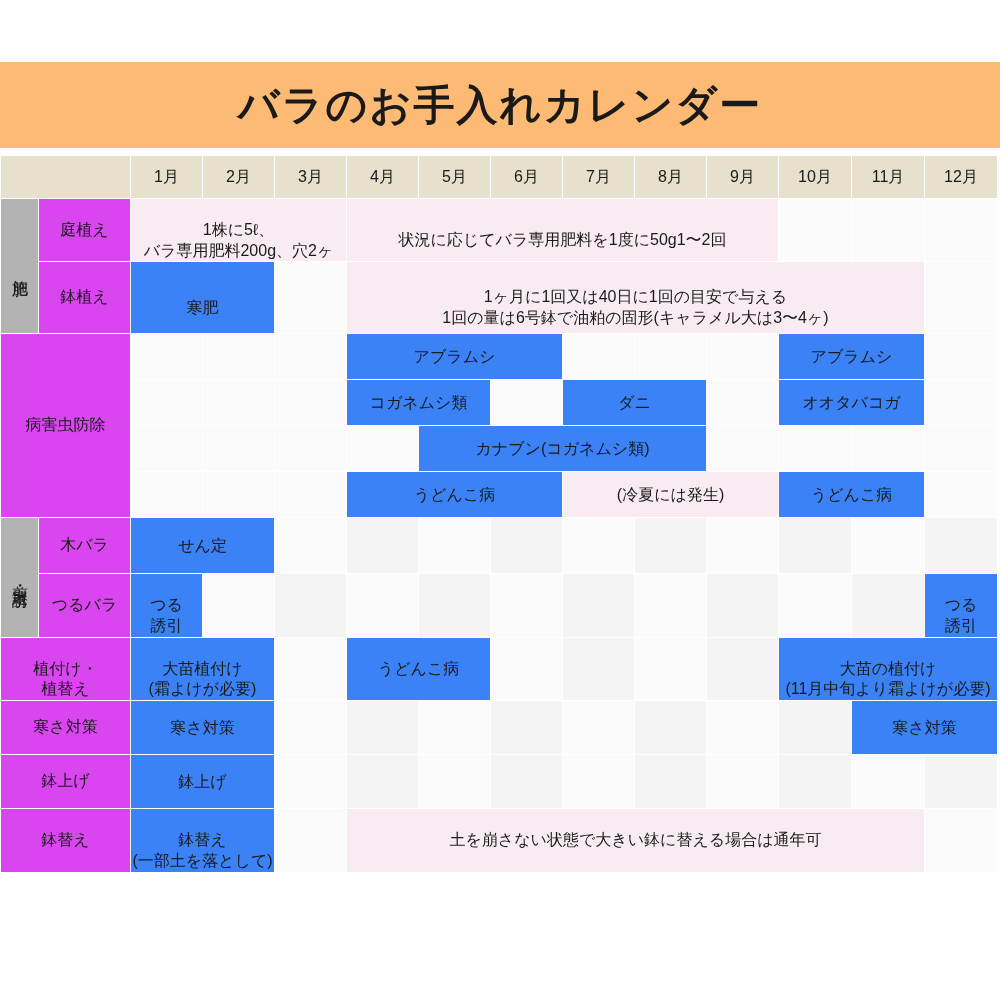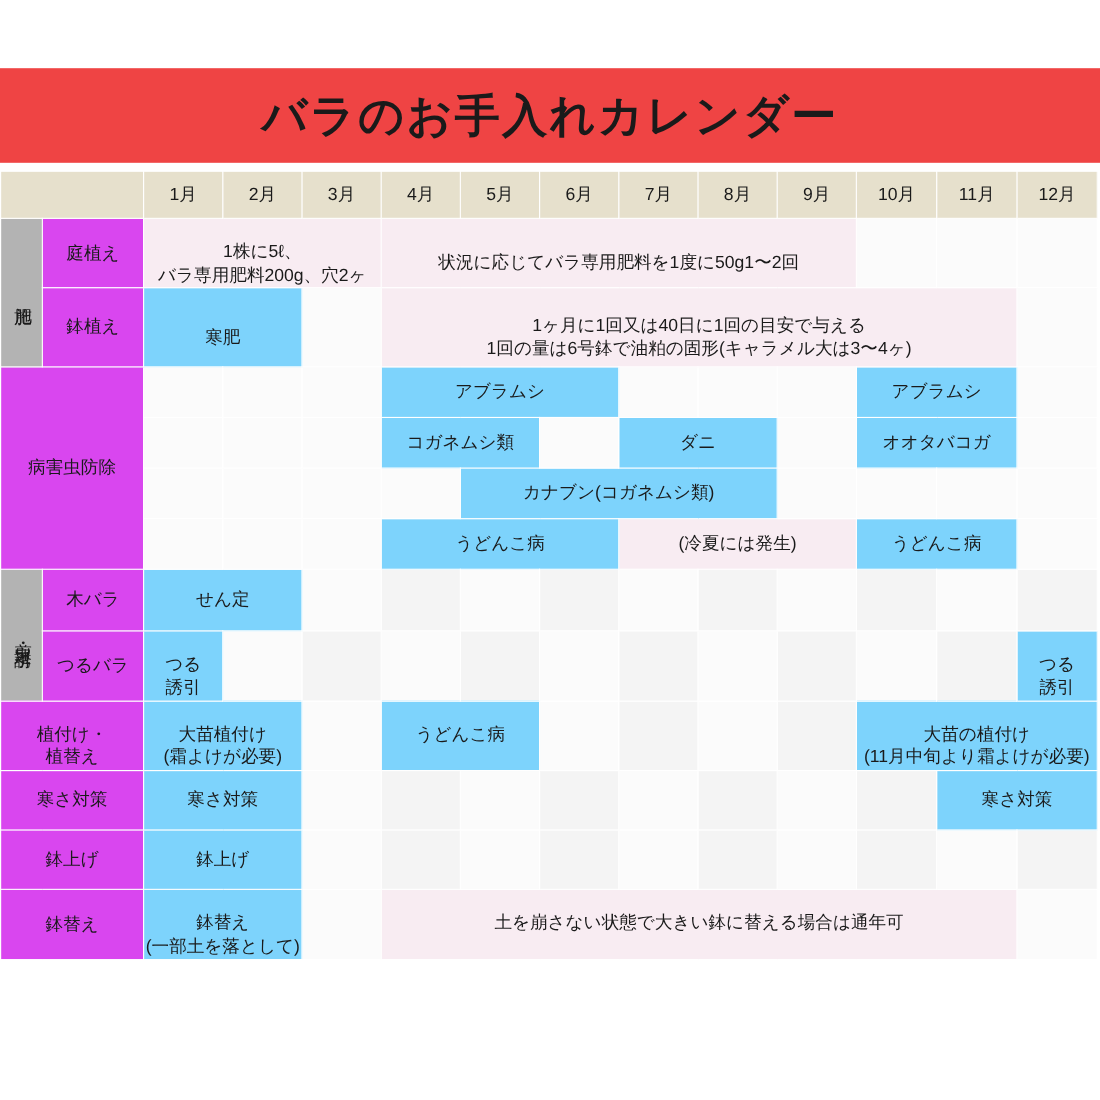--- a/index.html
+++ b/index.html
@@ -17,21 +17,21 @@
     background: #ffffff;
     overflow: hidden;
   }
   
   .title-band {
     position: absolute;
     left: 0;
     top: 62px;
     width: 1000px;
     height: 86px;
-    background: #ef4444;
+    background: #fdba74;
     display: flex;
     align-items: center;
     justify-content: center;
   }
   .title-band .title-text {
     font-size: 41px;
     font-weight: bold;
     letter-spacing: 2px;
     color: #1a1a1a;
   }
@@ -89,21 +89,21 @@
   }
   
   .c {
     background: #fbfbfb;
   }
   .alt {
     background: #f4f4f4;
   }
   
   .pink {
-    background: #7dd3fc;
+    background: #3b82f6;
   }
   .pink-lite {
     background: #f8ecf2;
   }
   .cellpad {
     padding: 4px 2px;
     line-height: 1.25;
   }
   .small {
     font-size: 15px;

